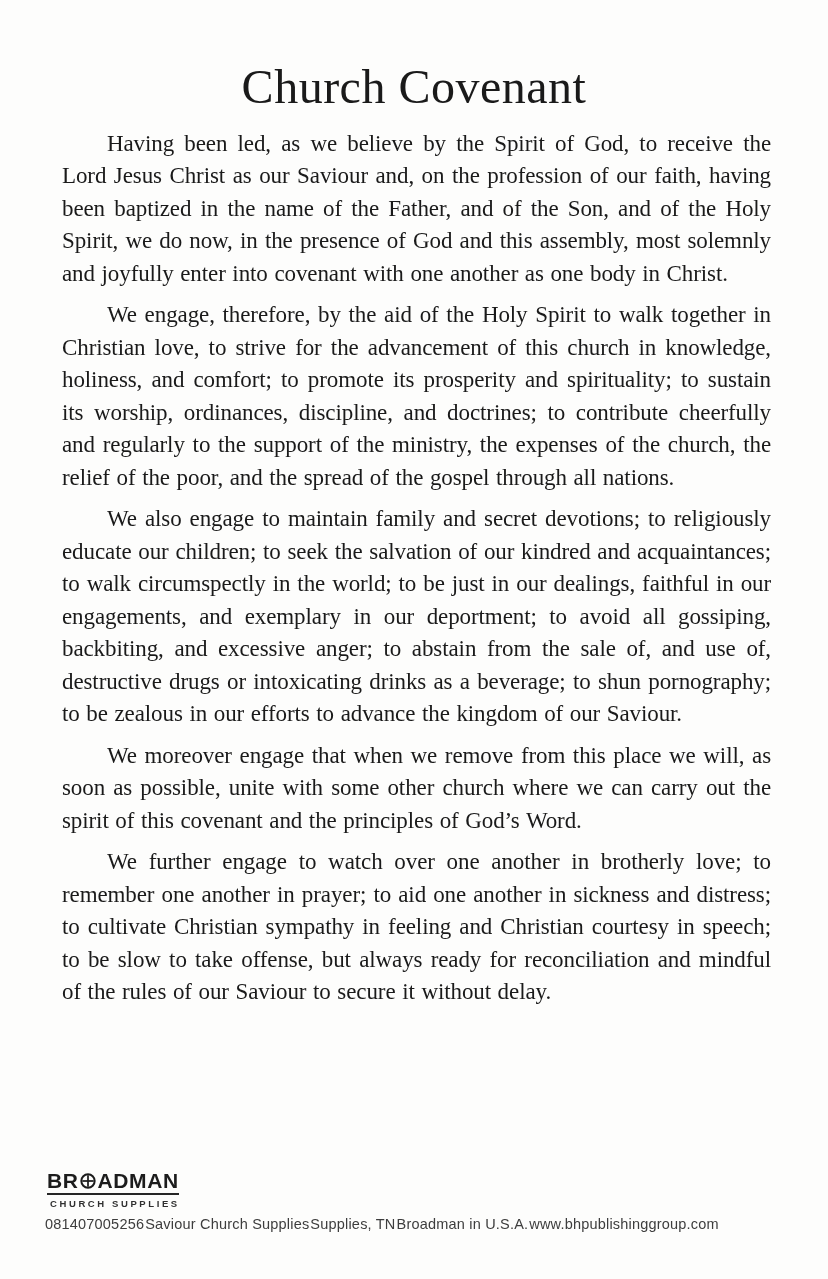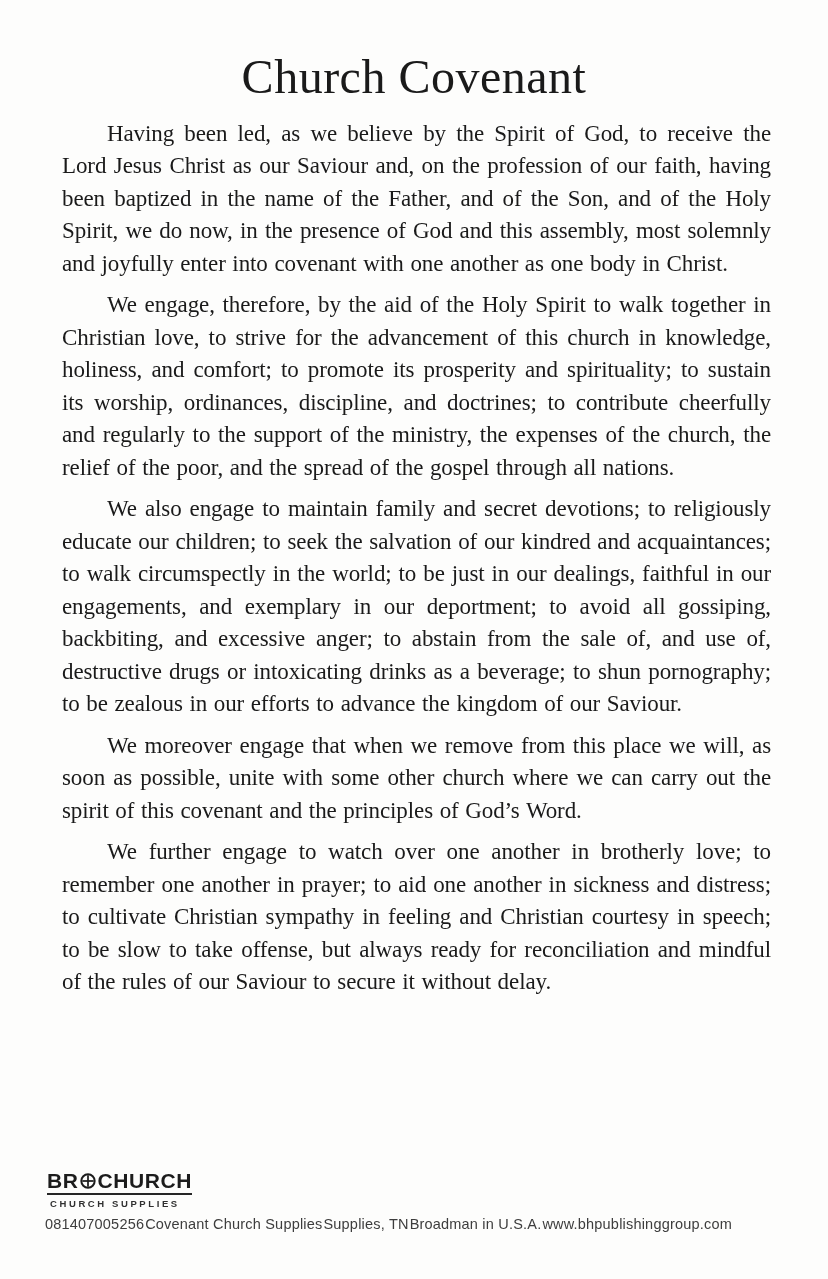--- a/index.html
+++ b/index.html
@@ -11,21 +11,21 @@
     position: relative;
     width: 828px;
     height: 1279px;
     margin: 0 auto;
     background: var(--background, #fdfdfc);
     overflow: hidden;
     font-family: "Liberation Serif", serif;
     color: var(--text, #1a1a1a);
   }
   .page-title {
-    margin: 2px;
+    margin: 12px;
     padding-top: 47px;
     text-align: center;
     font-family: "Liberation Serif", serif;
     font-weight: 400;
     font-size: 48px;
     line-height: 1.18;
     letter-spacing: 0.5px;
     color: var(--text, #161616);
   }
   .content {
@@ -103,26 +103,26 @@
   </main>
 
   <div class="brand">
     <div class="brand-word">
       <span>BR</span>
       <svg class="o-icon" viewBox="0 0 24 24" aria-hidden="true">
         <circle cx="12" cy="12" r="10" fill="none" stroke="#1c1c1c" stroke-width="3"></circle>
         <line x1="12" y1="3.5" x2="12" y2="20.5" stroke="#1c1c1c" stroke-width="2.6"></line>
         <line x1="3.5" y1="12" x2="20.5" y2="12" stroke="#1c1c1c" stroke-width="2.6"></line>
       </svg>
-      <span>CHURCH</span>
+      <span>ADMAN</span>
     </div>
     <div class="brand-sub">CHURCH SUPPLIES</div>
   </div>
 
   <footer class="footline">
     <span>081407005256</span>
-    <span>Covenant Church Supplies</span>
+    <span>Saviour Church Supplies</span>
     <span>Supplies, TN</span>
     <span>Broadman in U.S.A.</span>
     <span>www.bhpublishinggroup.com</span>
   </footer>
 
 </div>
 
 </body></html>

